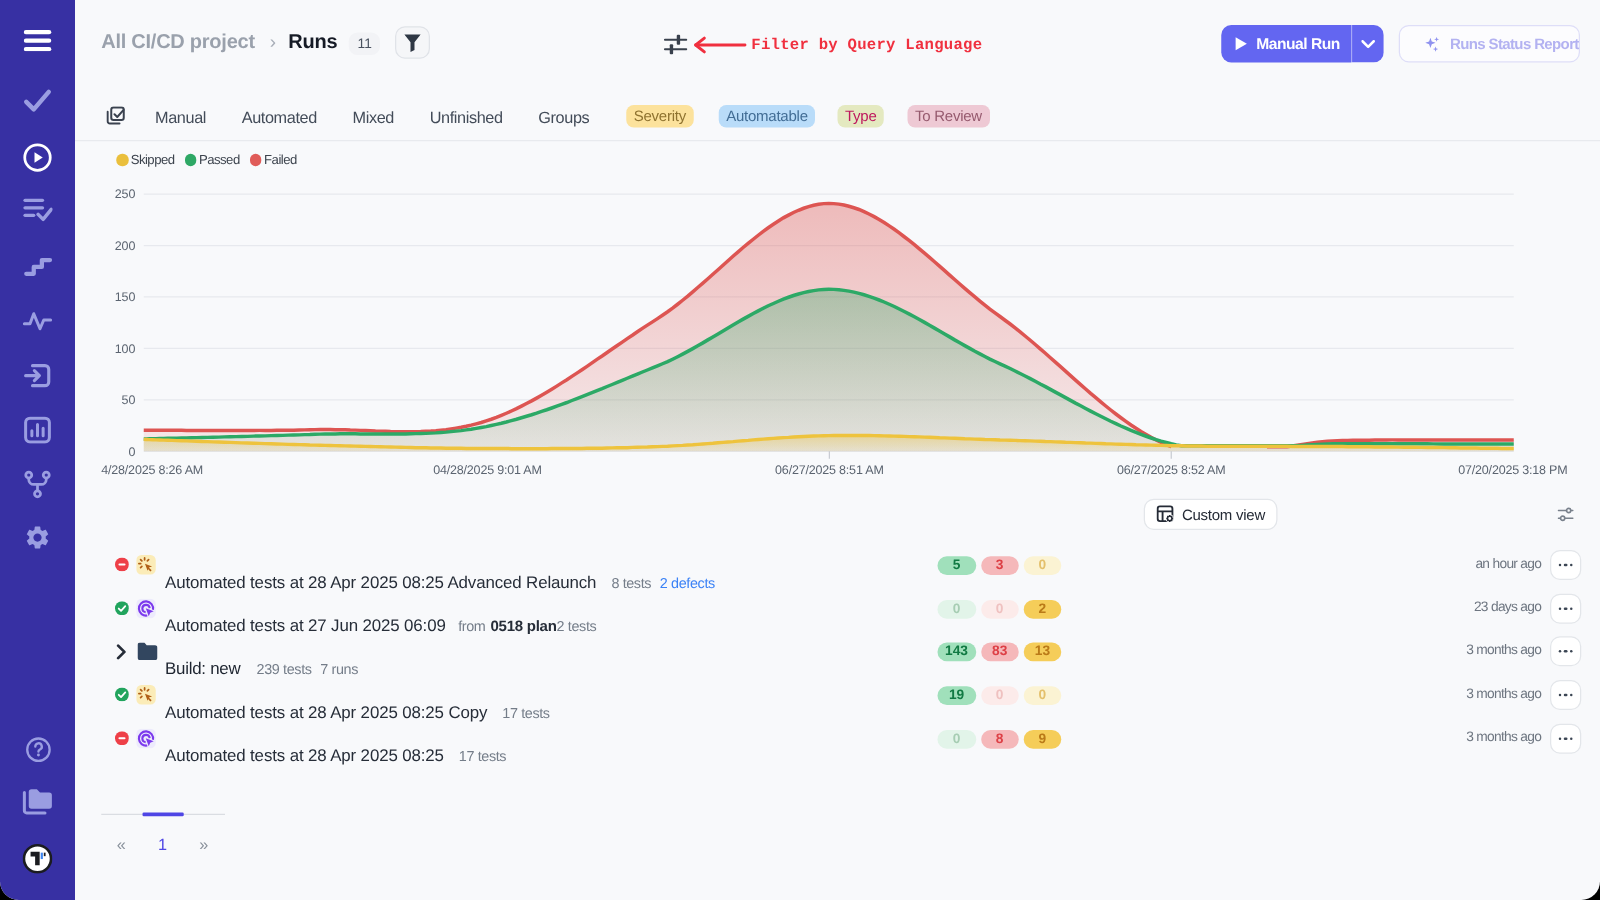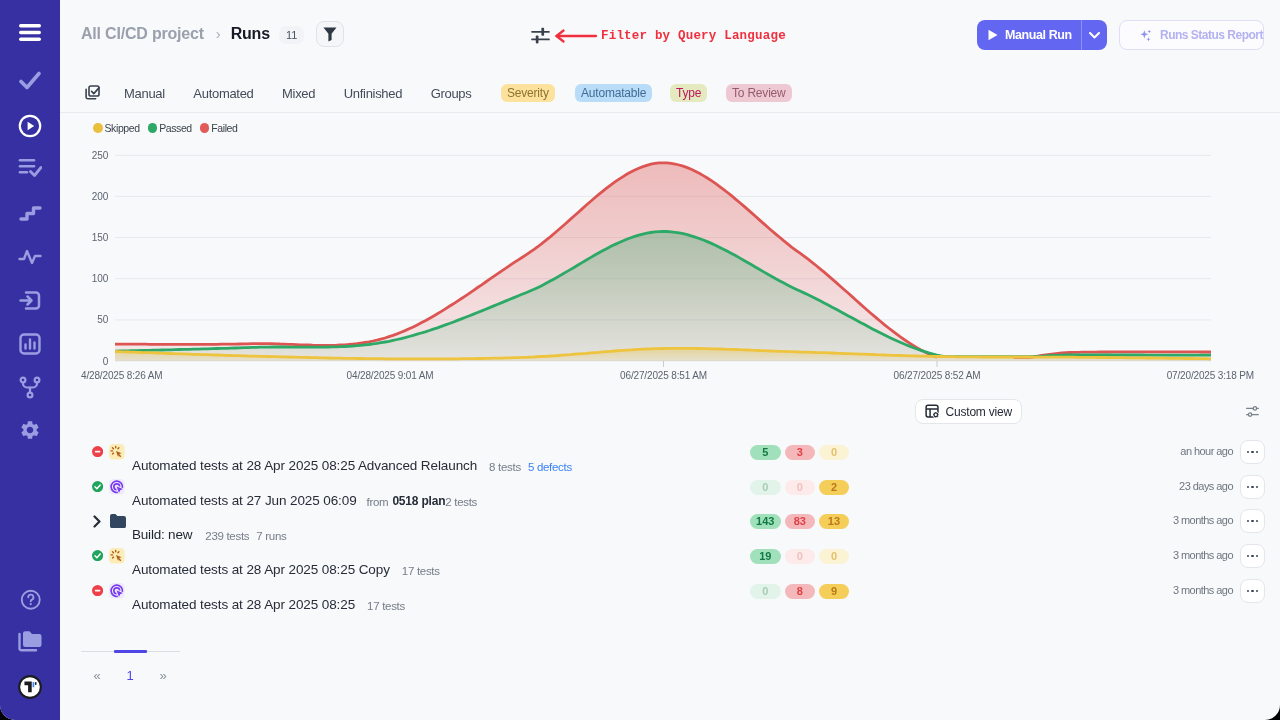--- a/index.html
+++ b/index.html
@@ -274,21 +274,21 @@
             <path d="M7.3 4.2 V2.6"></path>
             <path d="M4.9 5.2 L3.8 4.1"></path>
             <path d="M3.9 7.5 H2.3"></path>
             <path d="M4.9 9.9 L3.8 11"></path>
             <path d="M9.7 5.2 L10.8 4.1"></path>
           </g>
     </svg>
     <span class="rline">
           <span class="t">Automated tests at 28 Apr 2025 08:25 Advanced Relaunch</span>
           <span class="meta" style="margin-left:12px">8 tests</span>
-          <span class="link" style="margin-left:7px">5 defects</span>
+          <span class="link" style="margin-left:7px">2 defects</span>
         </span>
     <span class="pill pg" style="left:690px">5</span>
     <span class="pill pf" style="left:724.5px">3</span>
     <span class="pill ps o" style="left:758.7px">0</span>
     <span class="time">an hour ago</span>
     <span class="dots">
           <i></i>
           <i></i>
           <i></i>
         </span>

